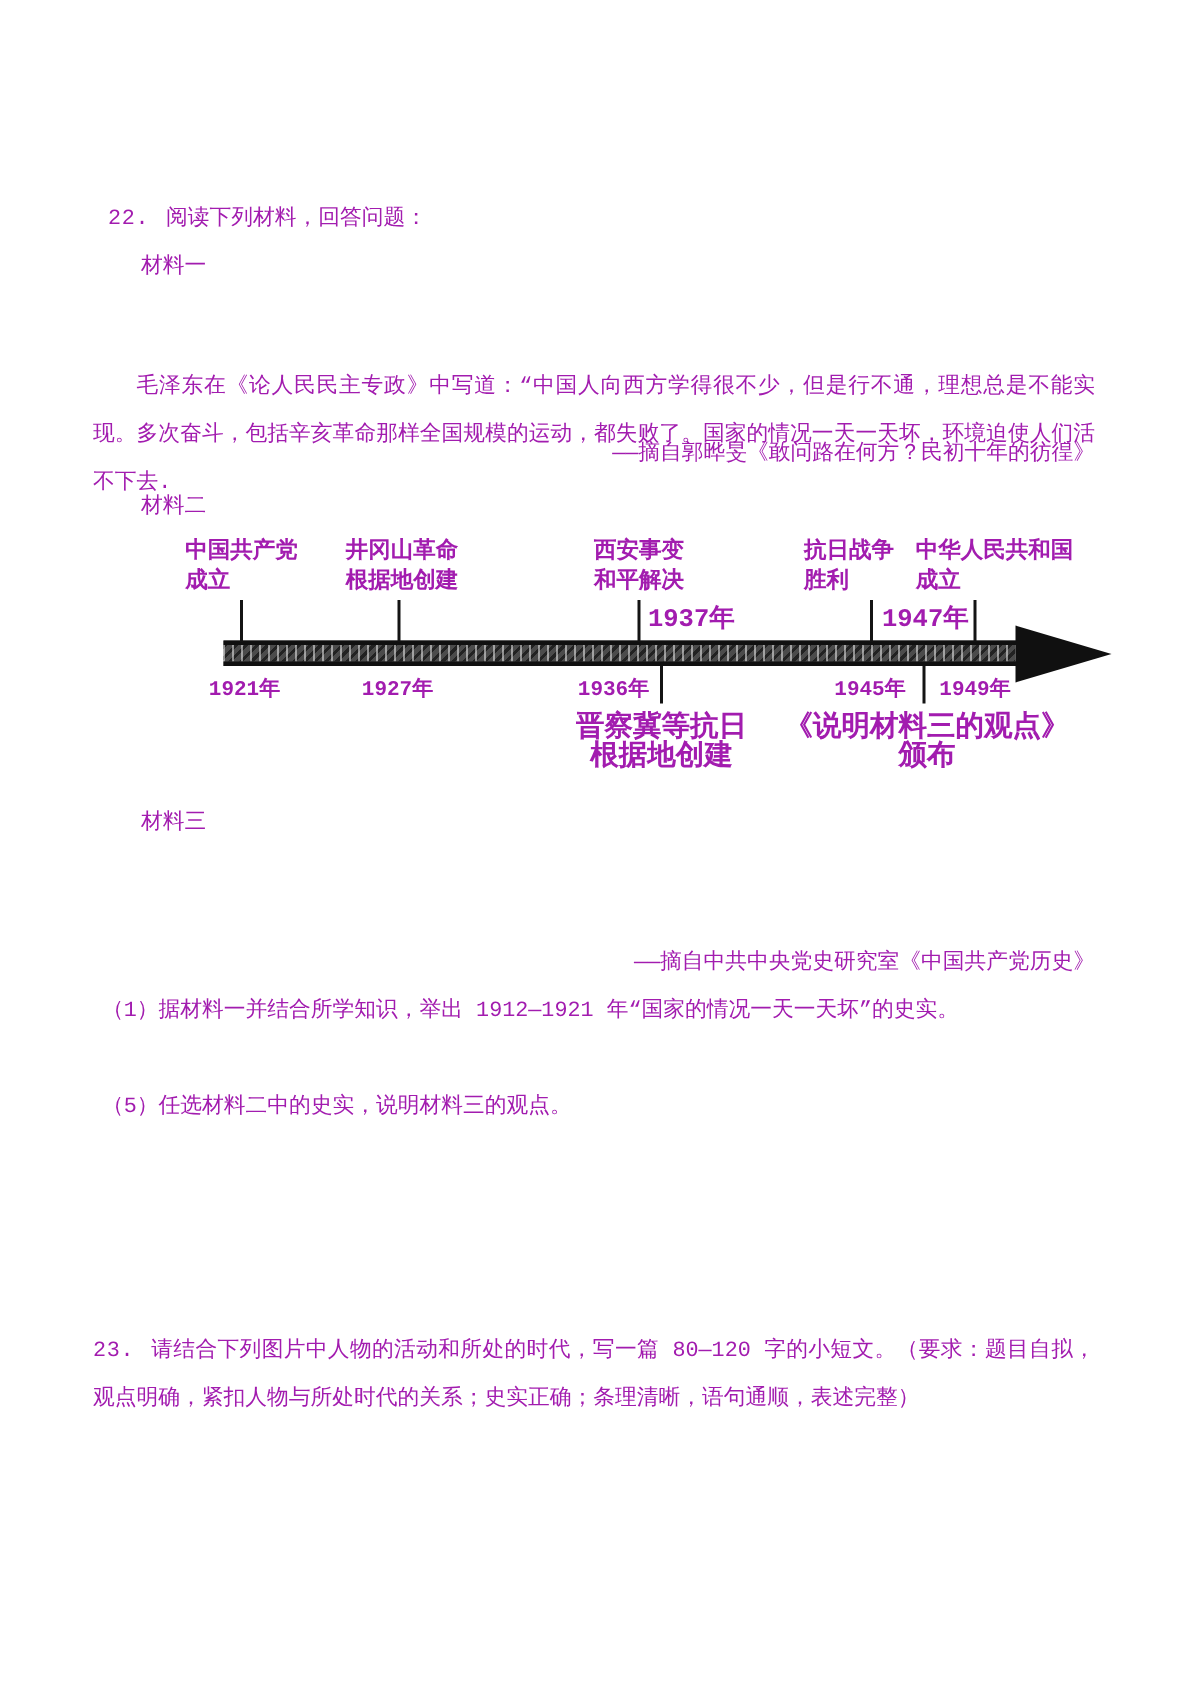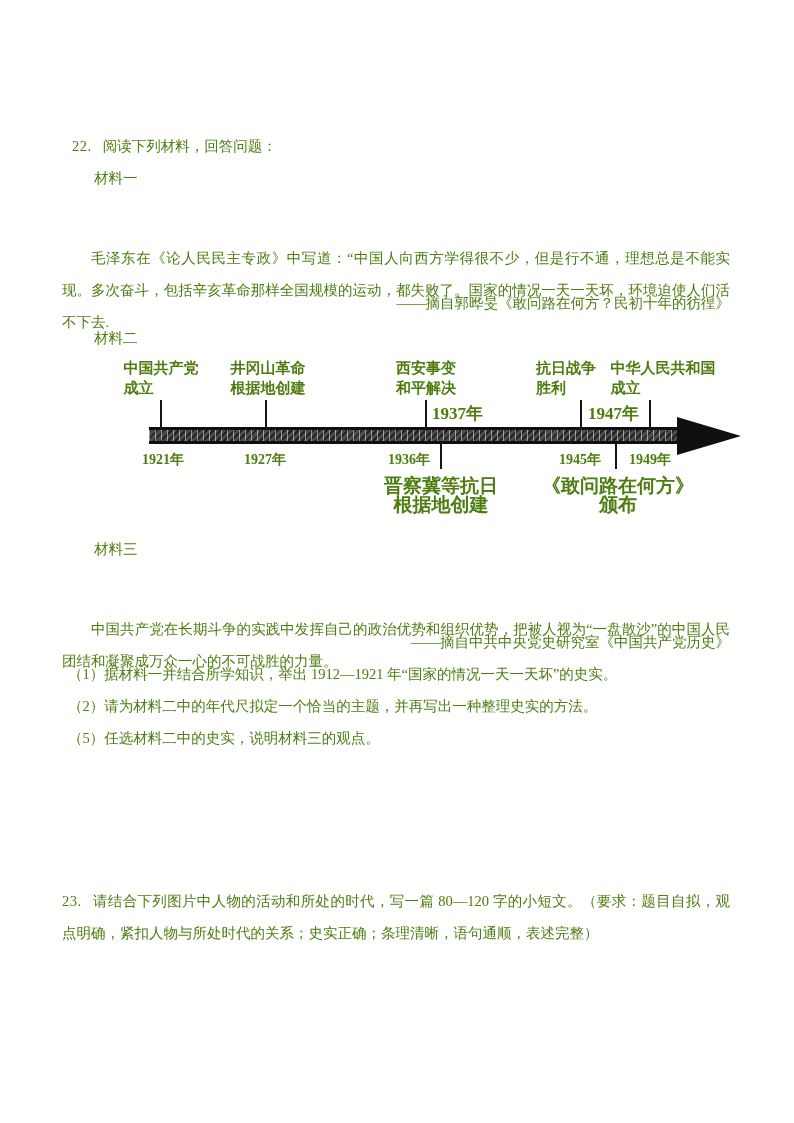--- a/index.html
+++ b/index.html
@@ -1,19 +1,19 @@
 <!DOCTYPE html>
 <html><head>
 <meta charset="utf-8">
 <style>
   html,body { margin:0; padding:0; background:#ffffff; }
   .page {
     position:relative; width:794px; height:1123px; margin:0 auto;
-    background:#ffffff; color:#4d7c0f;
-    font-family:Liberation Serif, serif;
+    background:#ffffff; color:#a21caf;
+    font-family:Liberation Mono, monospace;
     overflow:hidden;
   }
   .abs { position:absolute; left:62px; width:668px; font-size:14.5px; line-height:32px; }
   .qhead { left:72px; }
   .qnum { margin-right:11px; letter-spacing:0.5px; }
   .mlabel { left:94px; width:auto; }
   .para { text-align:justify; text-indent:2em;margin-top:48px; }
   .noindent { text-indent:0; }
   .source { text-align:right; }
   .subq { left:68px; }
@@ -99,28 +99,26 @@
     <div class="tl-year-above" style="left:368px">1937年</div>
     <div class="tl-tick-down" style="left:376px"></div>
     <div class="tl-botlabel" style="left:377px">
       <div>晋察冀等抗日</div>
       <div>根据地创建</div>
     </div>
 
     <div class="tl-year-above" style="left:524px">1947年</div>
     <div class="tl-tick-down" style="left:551px"></div>
     <div class="tl-botlabel" style="left:554px">
-      <div>《敢问路在何方》</div>
+      <div>《说明材料三的观点》</div>
       <div>颁布</div>
     </div>
   </div>
 
   <div class="abs mlabel" style="top:533px">材料三</div>
-  <div class="abs para" style="top:565px">中国共产党在长期斗争的实践中发挥自己的政治优势和组织优势，把被人视为“一盘散沙”的中国人民团结和凝聚成万众一心的不可战胜的力量。</div>
   <div class="abs source" style="top:626px">——摘自中共中央党史研究室《中国共产党历史》</div>
 
   <div class="abs subq" style="top:658px">（1）据材料一并结合所学知识，举出 1912—1921 年“国家的情况一天一天坏”的史实。</div>
-  <div class="abs subq" style="top:690px">（2）请为材料二中的年代尺拟定一个恰当的主题，并再写出一种整理史实的方法。</div>
   <div class="abs subq" style="top:722px">（5）任选材料二中的史实，说明材料三的观点。</div>
 
   <div class="abs para noindent" style="top:837px"><span class="qnum">23.</span><span>请结合下列图片中人物的活动和所处的时代，写一篇 80—120 字的小短文。（要求：题目自拟，观点明确，紧扣人物与所处时代的关系；史实正确；条理清晰，语句通顺，表述完整）</span></div>
 
 </div>
 
 </body></html>

